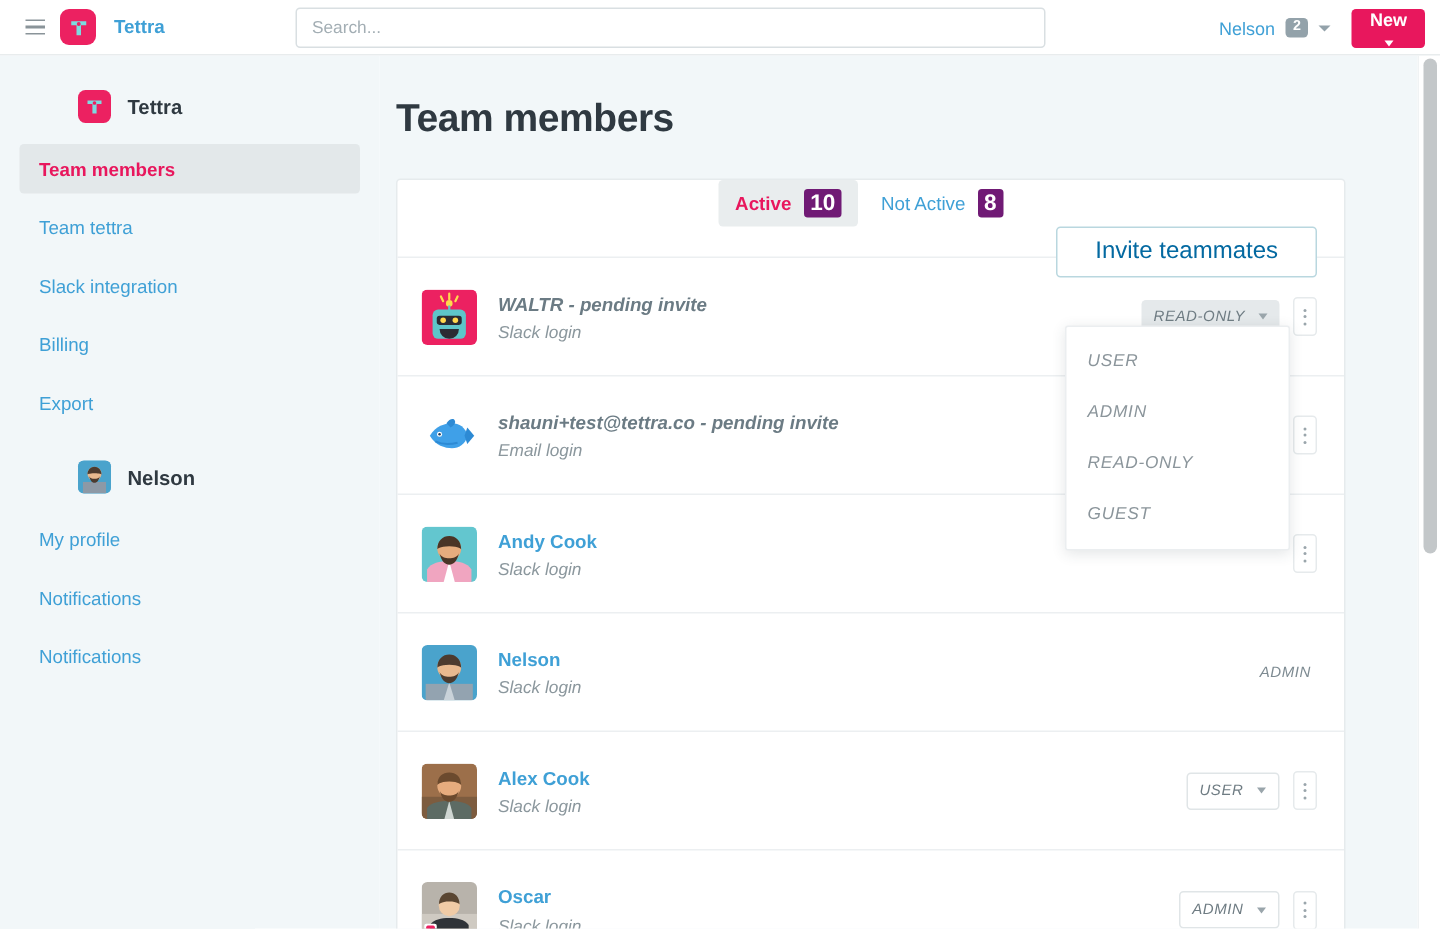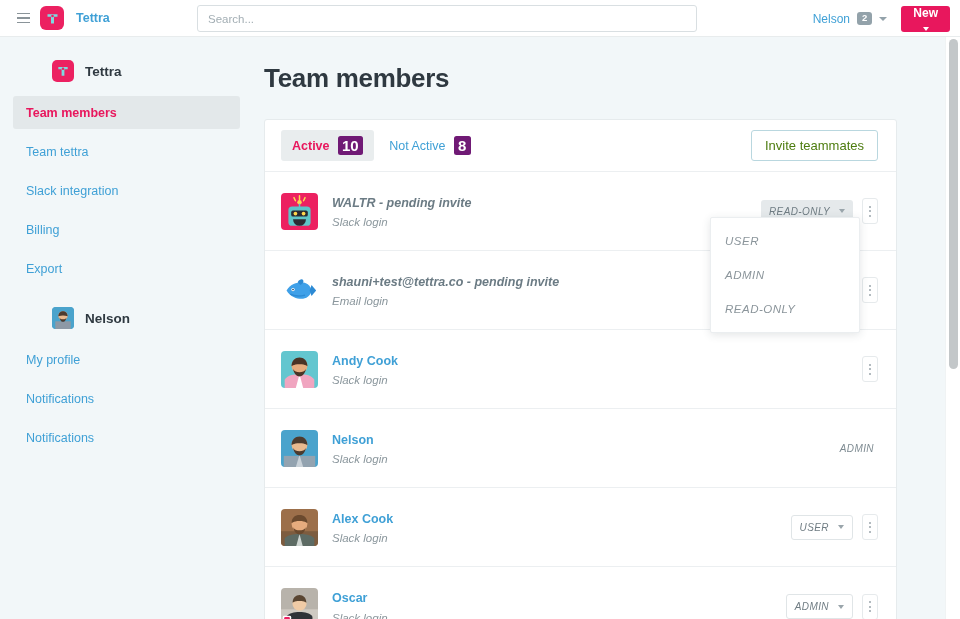--- a/index.html
+++ b/index.html
@@ -129,38 +129,39 @@
   .card {
     margin: 25px 48px 0 11px;
     background:#fff;
     border:1px solid #e6ebed;
     border-radius:3px;
   }
   .card-head {
     height:52px; display:flex; align-items:center;
     padding: 0 18px 0 16px;
     border-bottom:1px solid #eceff1;
+    flex-direction:column;
   }
   .tabs { display:flex; align-items:center; gap:4px; }
   .tab {
     display:flex; align-items:center; gap:8px;
     padding:6px 11px; border-radius:3px;
     font-size:12.5px; cursor:pointer;
     color:#3fa0d6;
   }
   .tab.active { background:#e9edee; color:#e8175d; font-weight:bold; }
   .tab-count {
     background:#701a75; color:#fff; font-size:15px; font-weight:bold;
     border-radius:2.5px; padding:2px 4.5px; line-height:1;
   }
   .invite-btn {
     margin-left:auto;
     border:1px solid #b9d7df; background:#fff;
-    color:#4d7c0f; font-size:13px;
-    padding:7px 13px; border-radius:3px; cursor:pointer;
+    color:#0369a1; font-size:16px;
+    padding:7px 25px; border-radius:3px; cursor:pointer;
     font-family:"Liberation Sans", sans-serif;
   }
 
   
   .member-row {
     display:flex; align-items:center;
     padding: 13px 18px 13px 16px;
     border-bottom:1px solid #eceff1;
     min-height:79px;
   }
@@ -514,19 +515,20 @@
           </div>
       </div>
     </div>
 
   </div>
 
   <div class="role-menu">
     <div class="role-menu-item">USER</div>
     <div class="role-menu-item">ADMIN</div>
     <div class="role-menu-item">READ-ONLY</div>
+    <div class="role-menu-item">GUEST</div>
   </div>
 
 </div>
 
 <div class="scroll-track">
   <div class="scroll-thumb"></div>
 </div>
 
 </body></html>

